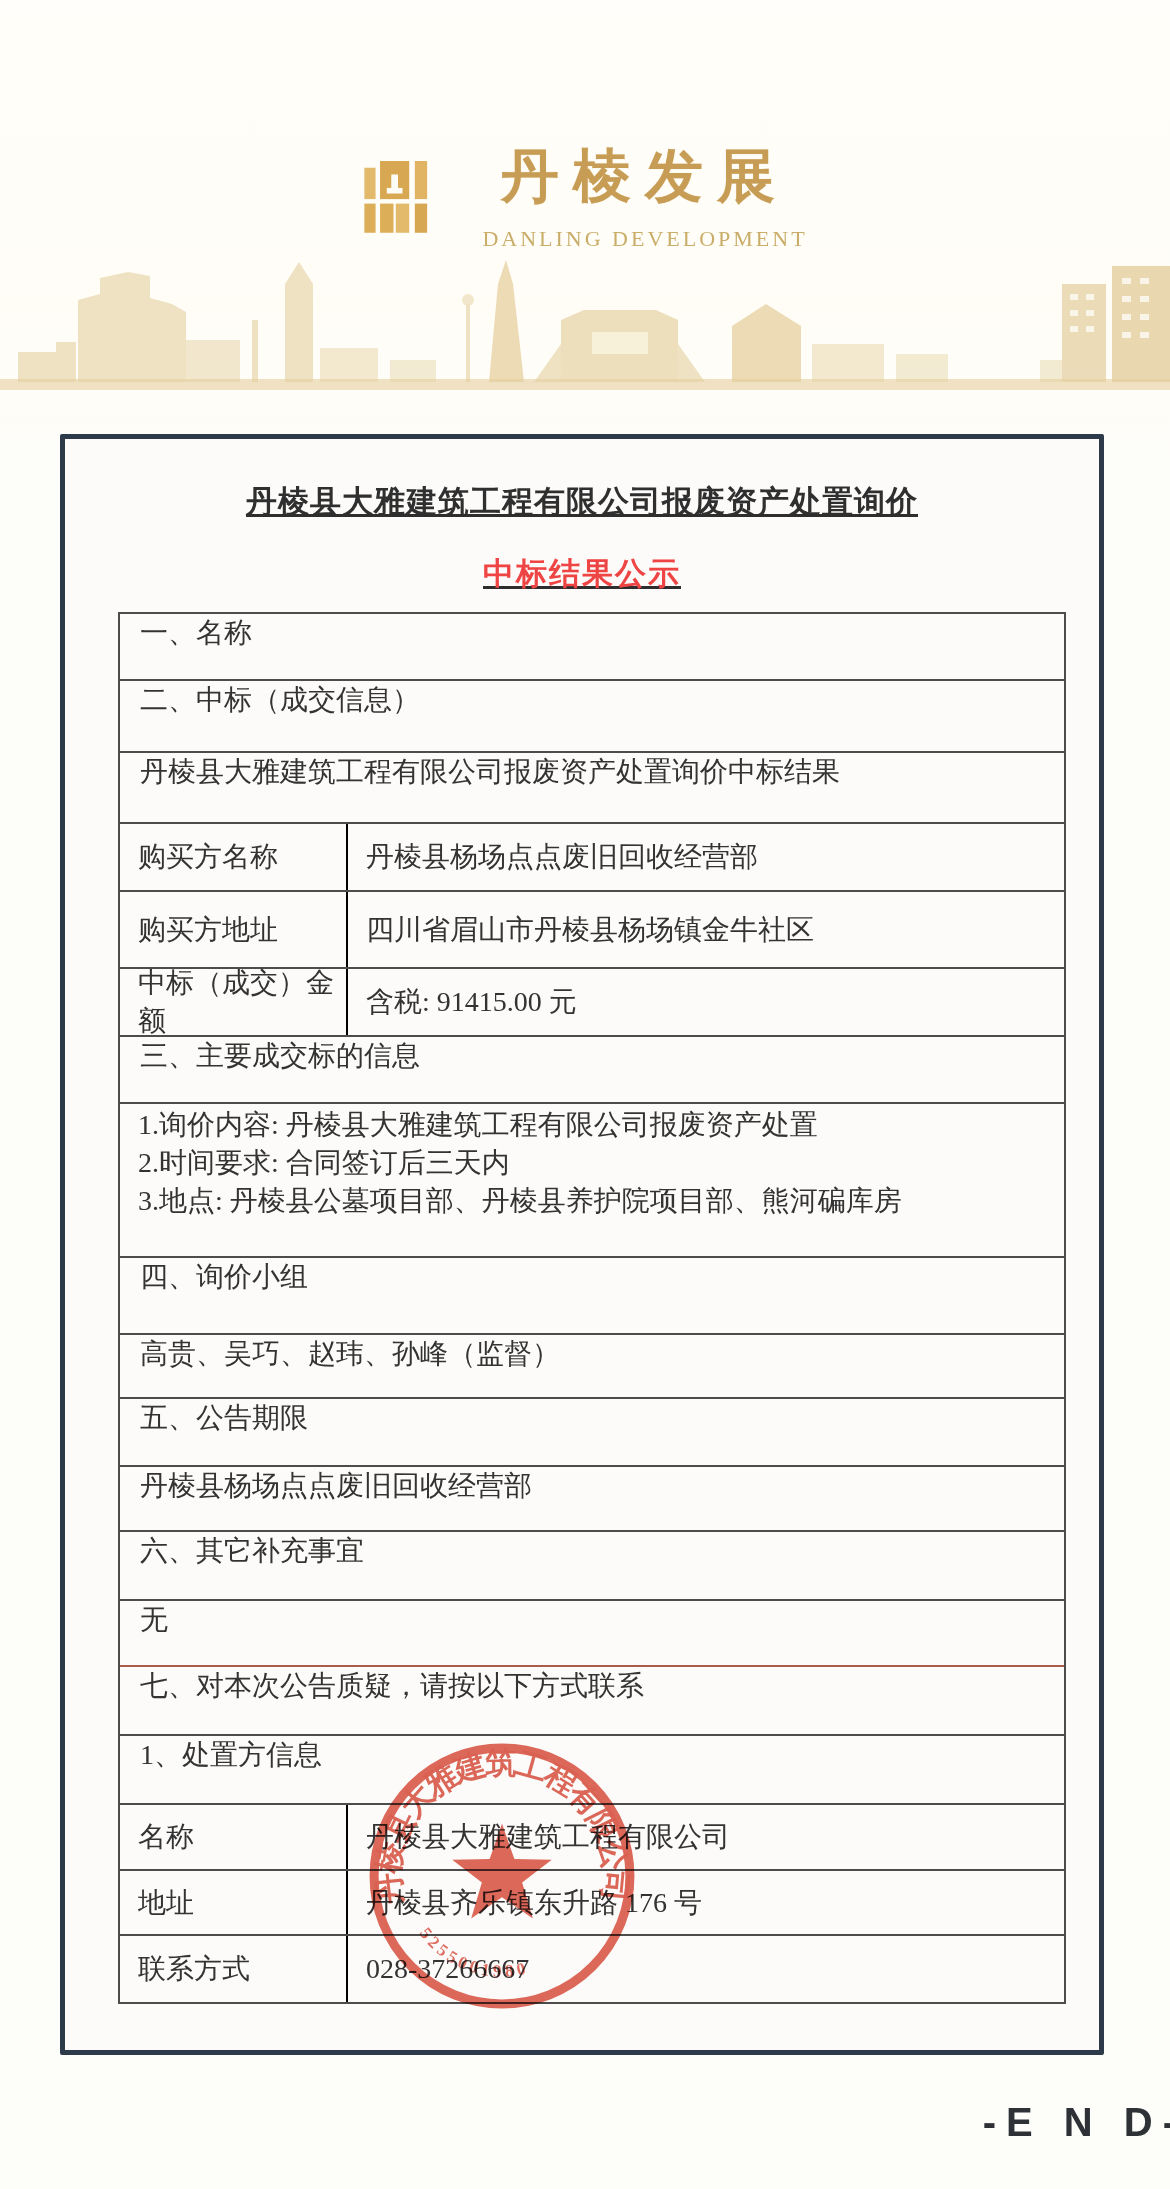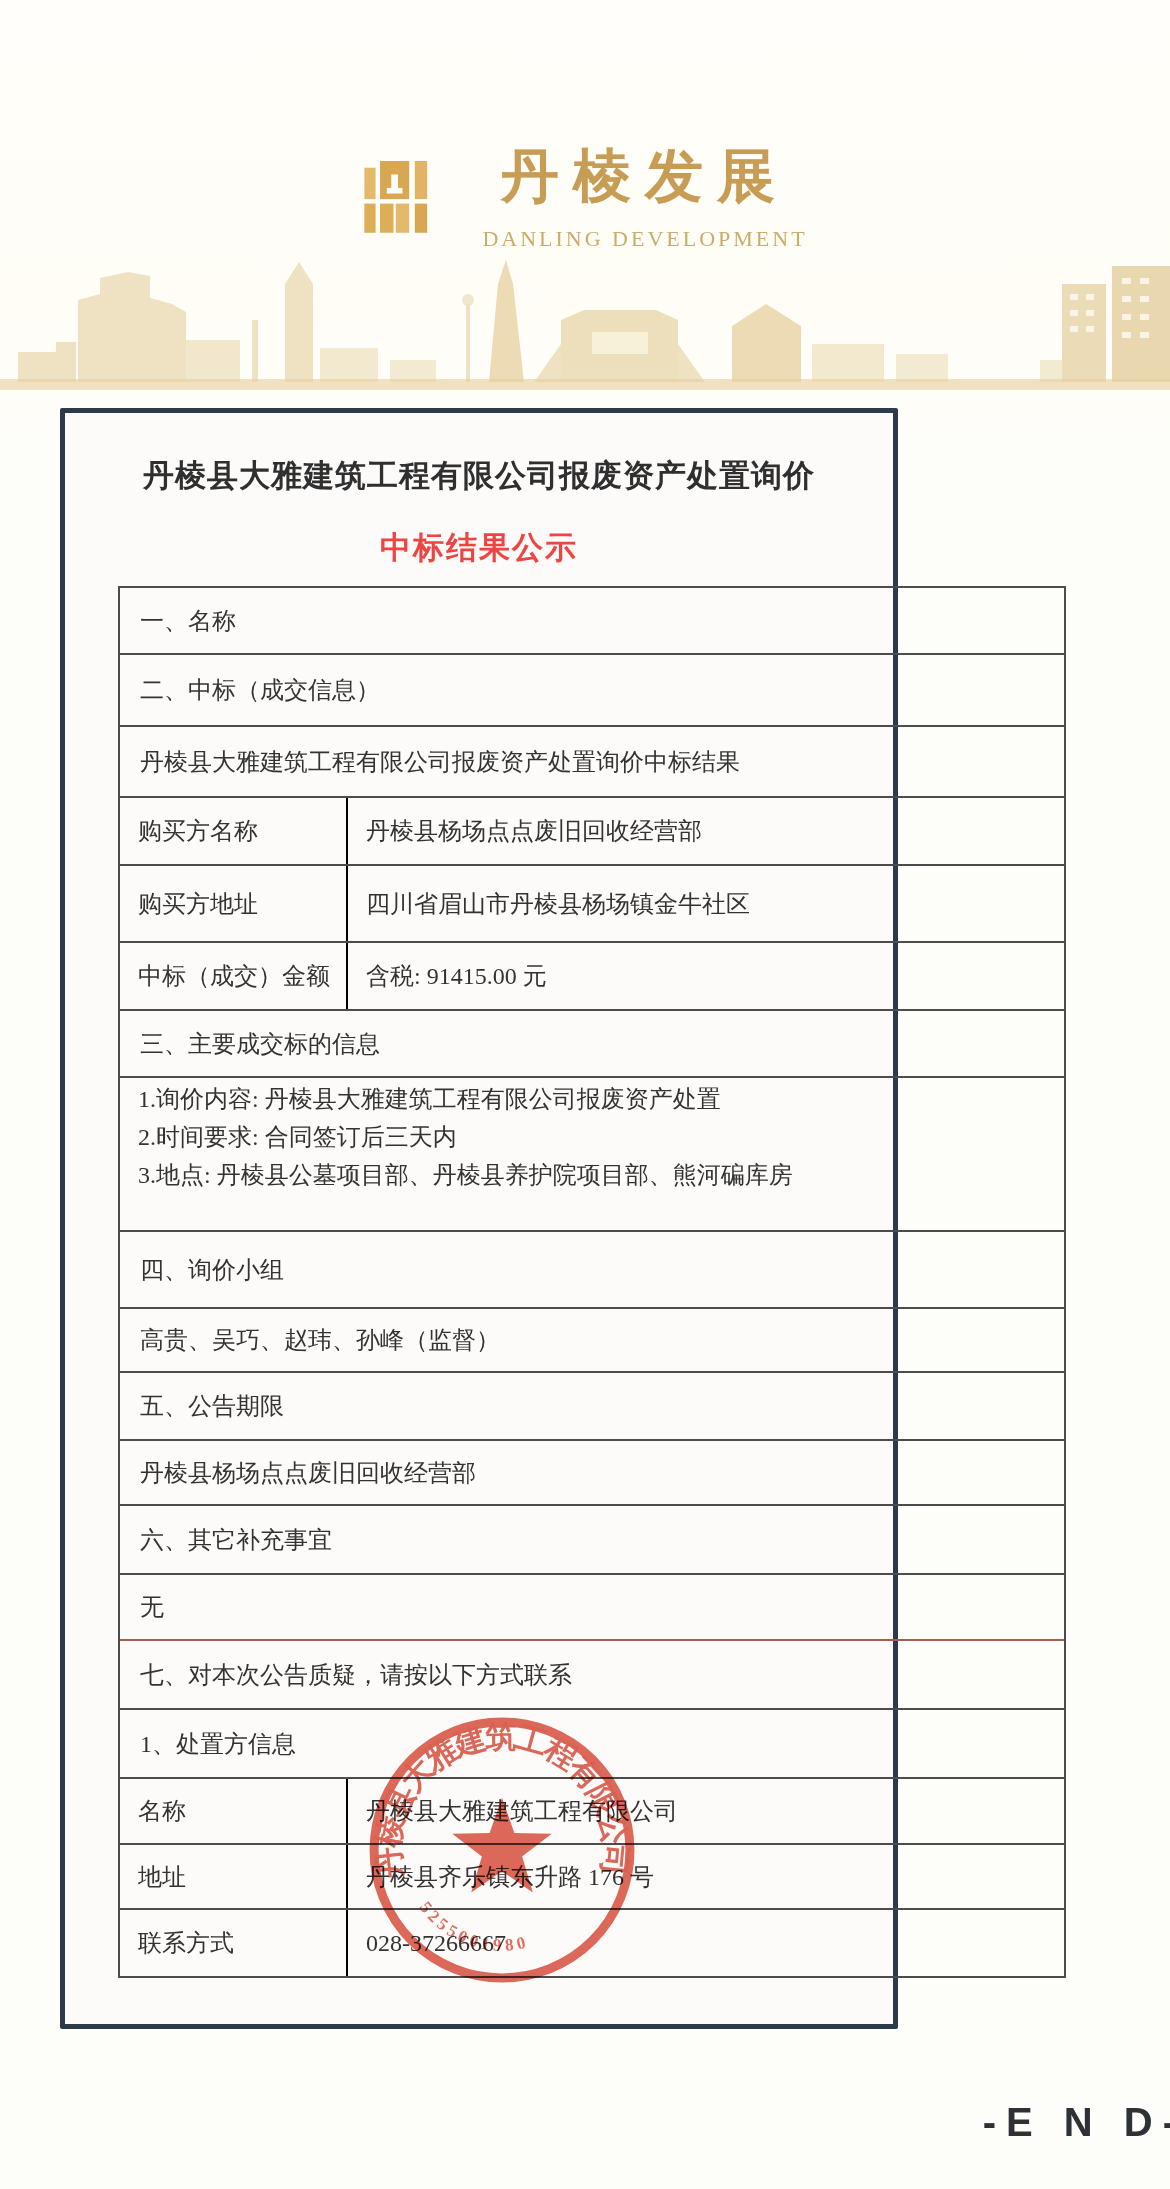--- a/index.html
+++ b/index.html
@@ -32,45 +32,46 @@
     font-size:22px; letter-spacing:3px; color:#c9ad68;
     margin-top:10px; white-space:nowrap;
     font-family:"Liberation Serif","DejaVu Serif",serif;
   }
 
   
   .skyline { position:absolute; left:0; top:248px; width:1170px; height:145px; }
 
   
   .doc-box {
-    position:absolute; left:60px; top:408px;
-    width:838px; height:1621px;
+    position:absolute; left:60px; top:434px;
+    width:1044px; height:1621px;
     border:5px solid #2c3a49;
     background:#fcfbf9;
     border-radius:2px;
+    text-decoration:underline;
   }
   .doc-title-1 {
     margin-top:42px; text-align:center;
     font-size:31px; font-weight:bold; color:#2f2f2f;
     letter-spacing:1px;
   }
   .doc-title-2 {
     margin-top:30px; text-align:center;
     font-size:31px; font-weight:bold; color:#ef4444;
     letter-spacing:2px;
   }
 
   
   .info-table {
     position:absolute; left:53px; top:173px;
     width:948px;
     border:2px solid #4c4c4c;
     background:transparent;
   }
-  .row { display:flex; align-items:center; border-bottom:2px solid #4c4c4c; font-size:24px; color:#333; }
+  .row { display:flex; border-bottom:2px solid #4c4c4c; font-size:28px; color:#333; }
   .row:last-child { border-bottom:none; }
   .row.full { padding-left:20px; }
   .row.red-border { border-bottom-color:#a85c49; }
   .cell-label { flex:0 0 226px; width:226px; padding-left:18px; align-self:stretch; display:flex; align-items:center; }
   .cell-value { flex:1; border-left:2px solid #000000; padding-left:18px; align-self:stretch; display:flex; align-items:center; }
   .row.lines-row { display:block; padding:2px 20px 0 18px; }
   .row.lines-row .line { display:block; line-height:38px; }
 
   
   .r0{height:67px}.r1{height:71px}.r2{height:72px}.r3{height:68px}.r4{height:77px}

